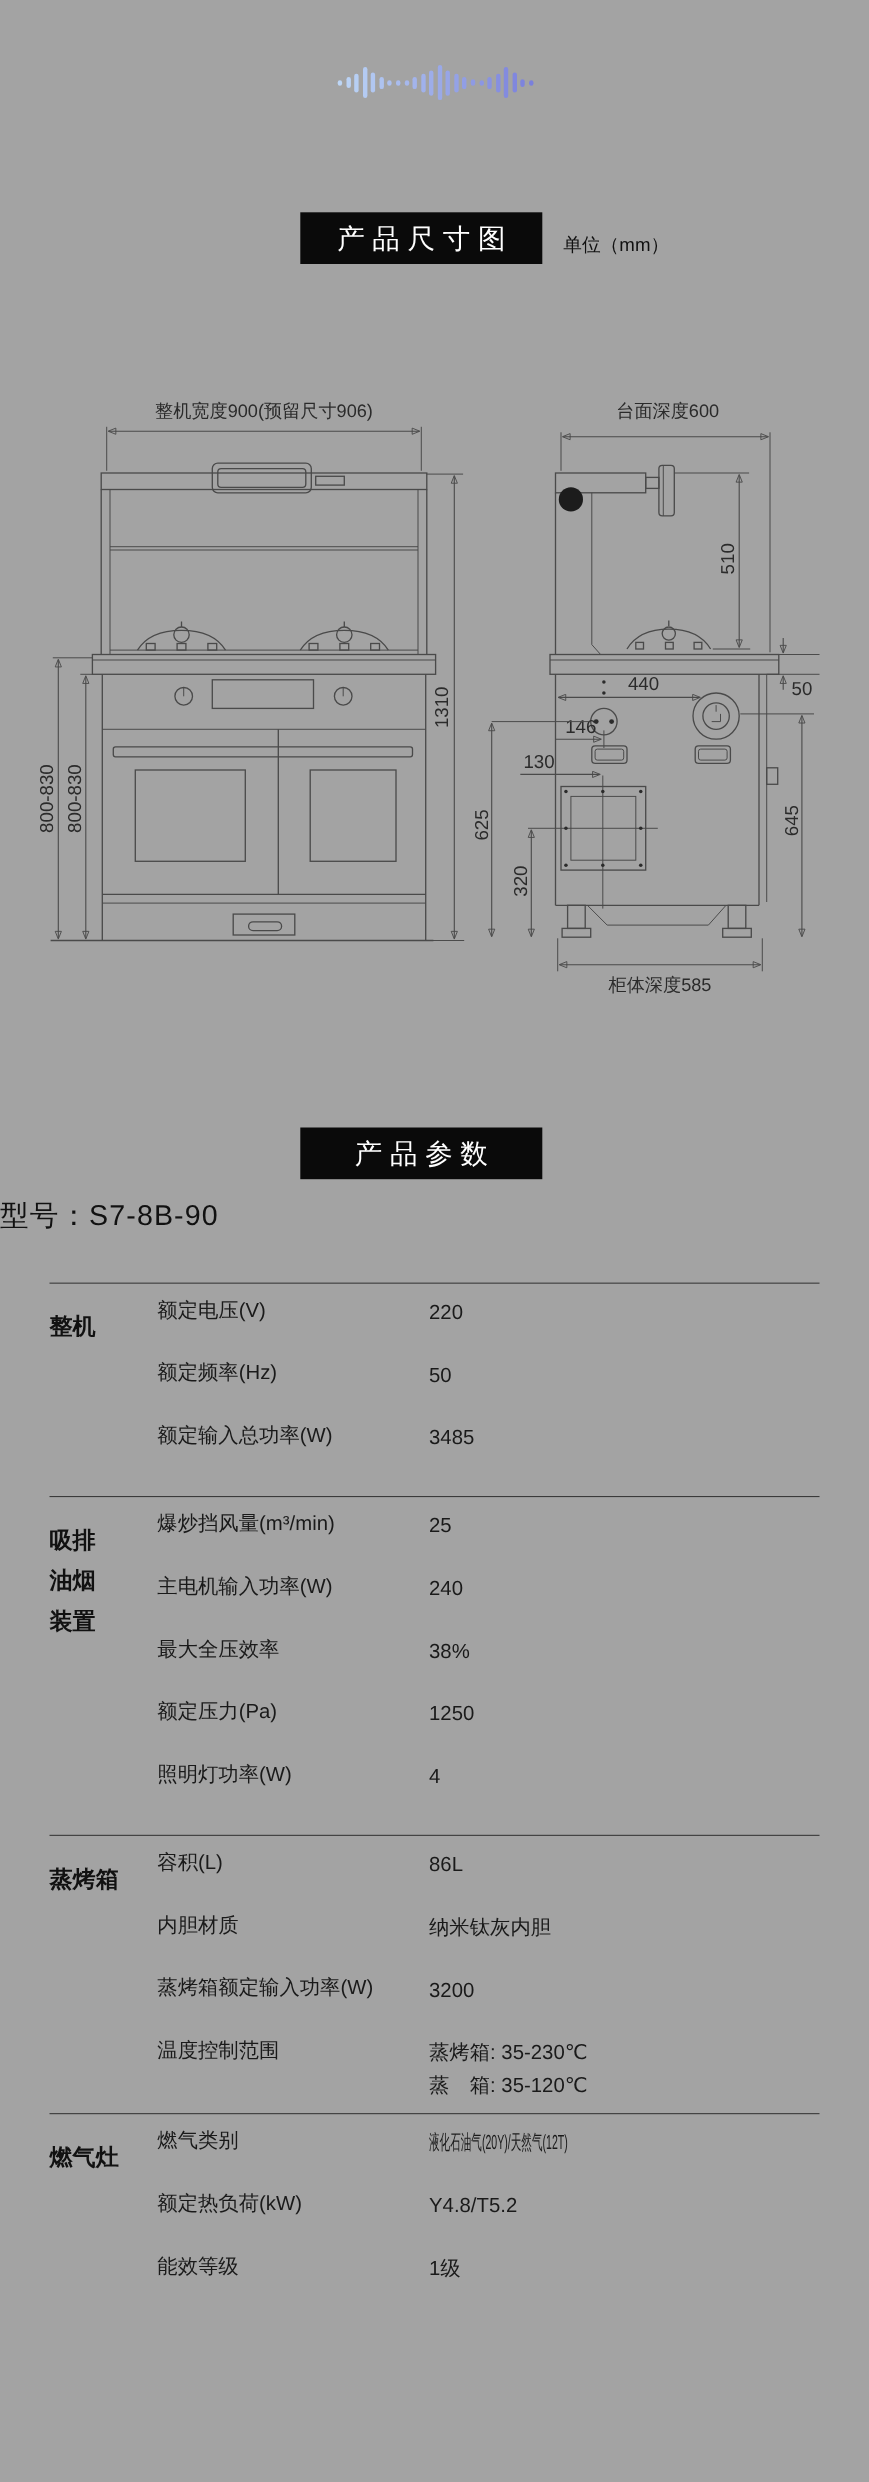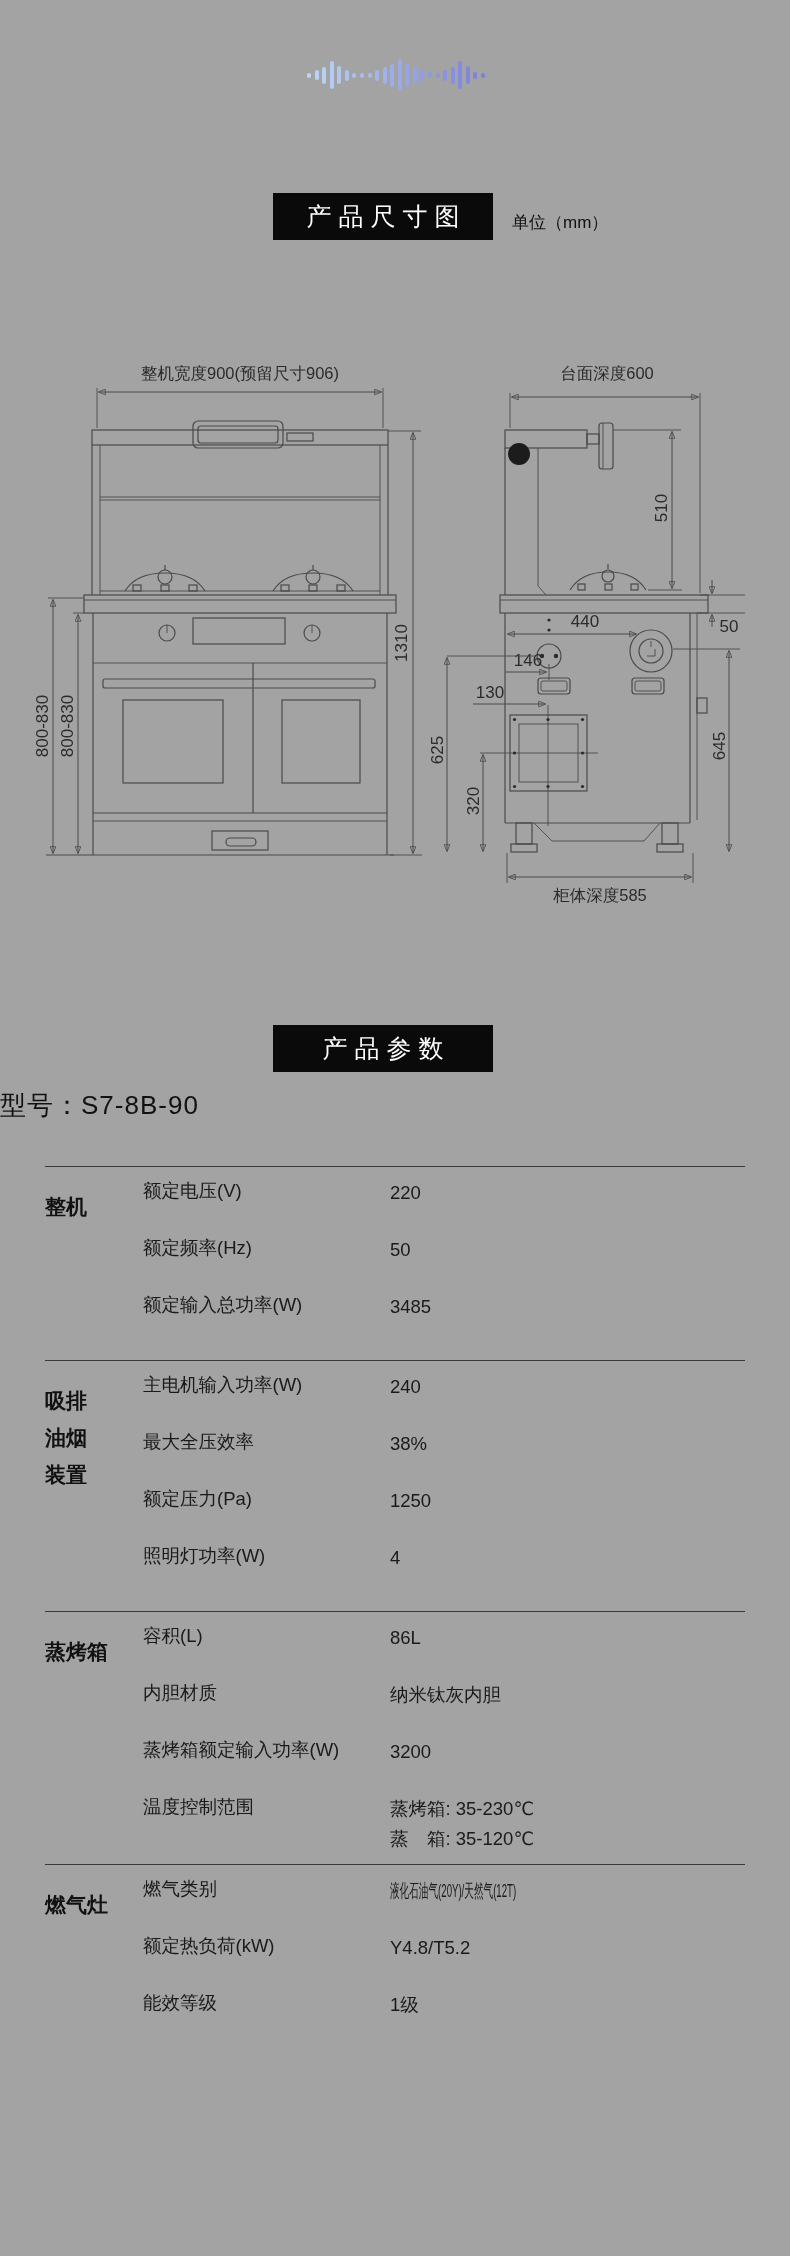--- a/index.html
+++ b/index.html
@@ -303,20 +303,26 @@
         </div>
       </div>
       <div class="spec-group">
         <div class="spec-category">
           <div>吸排</div>
           <div>油烟</div>
           <div>装置</div>
         </div>
         <div class="spec-rows">
           <div class="spec-row">
+            <div class="spec-name">爆炒挡风量(m³/min)</div>
+            <div class="spec-value">
+              <div>25</div>
+            </div>
+          </div>
+          <div class="spec-row">
             <div class="spec-name">主电机输入功率(W)</div>
             <div class="spec-value">
               <div>240</div>
             </div>
           </div>
           <div class="spec-row">
             <div class="spec-name">最大全压效率</div>
             <div class="spec-value">
               <div>38%</div>
             </div>

